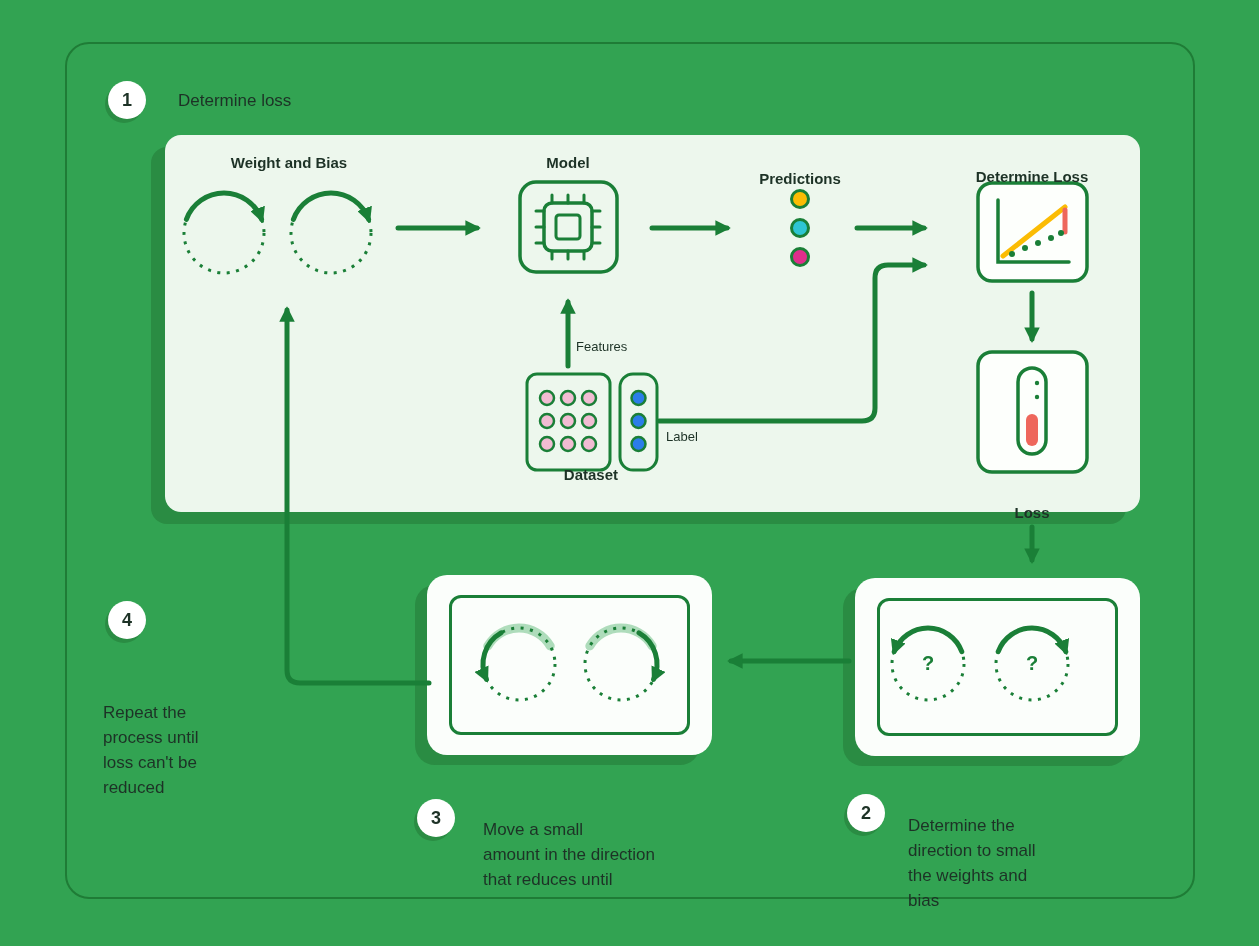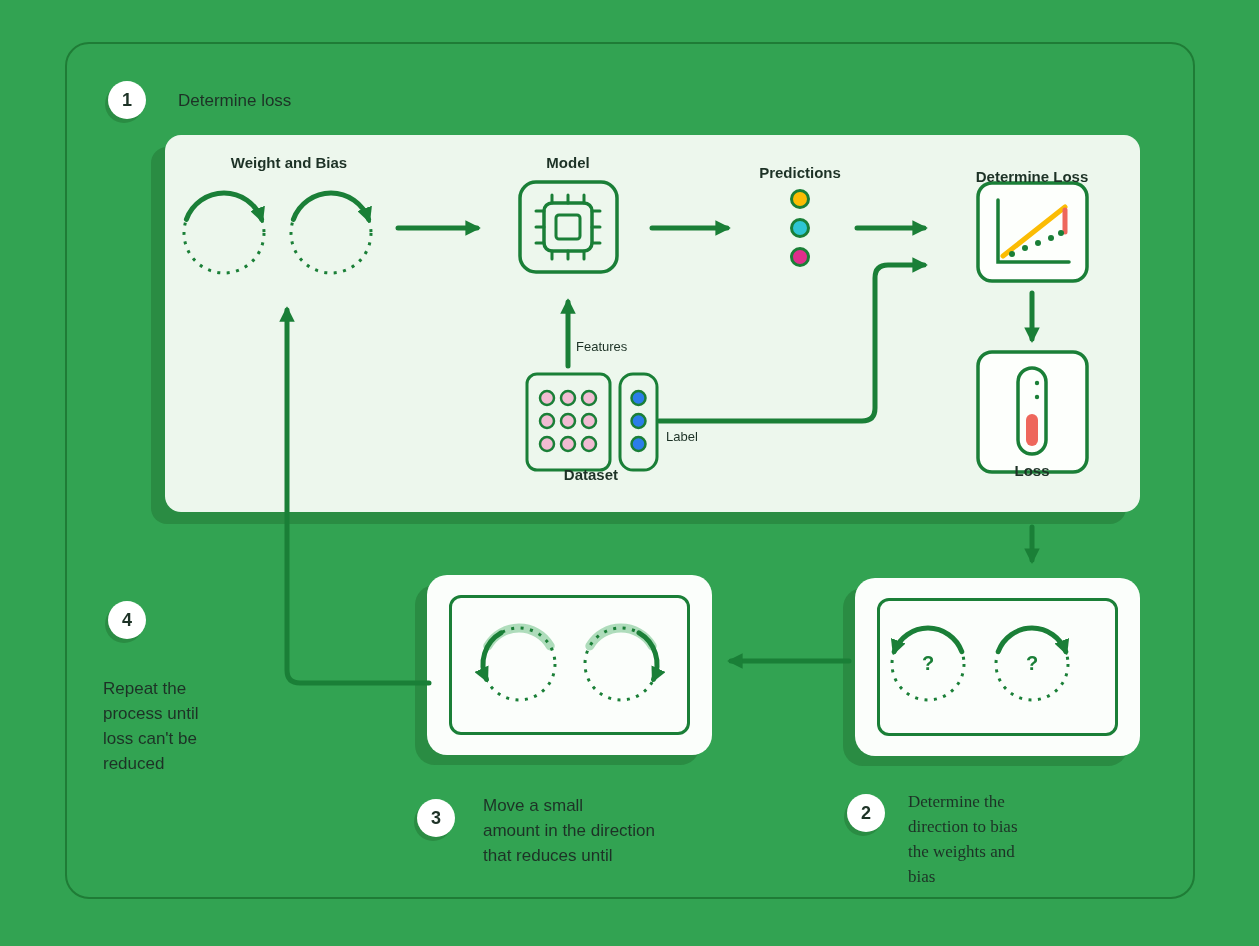--- a/index.html
+++ b/index.html
@@ -30,21 +30,21 @@
   .overlay{position:absolute;left:0;top:0;pointer-events:none;}
   .badge{
     position:absolute;width:38px;height:38px;border-radius:50%;
     background:#ffffff;color:#1d3226;font-size:18px;font-weight:600;
     display:flex;align-items:center;justify-content:center;
     box-shadow:-3px 4px 0 #2a8c43;
   }
   .panel-label{position:absolute;font-size:15px;font-weight:700;color:#1d3226;text-align:center;}
   .small-label{position:absolute;font-size:13px;color:#1d3226;}
   .step-title{position:absolute;font-size:17px;color:#1d3226;}
-  .step-text{position:absolute;font-size:17px;color:#1d3226;line-height:25px;}
+  .step-text{position:absolute;font-size:17px;color:#1d3226;line-height:25px;margin-top:24px;}
   .qmark{position:absolute;width:30px;text-align:center;font-size:20px;font-weight:700;color:#1a7f37;}
 </style>
 </head>
 <body>
 
 <div class="canvas">
 
   <div class="outer-border"></div>
 
   <div class="main-panel"></div>
@@ -178,32 +178,32 @@
     <div>loss can't be</div>
     <div>reduced</div>
   </div>
 
   <div class="step-text" style="left:483px;top:793px;">
     <div>Move a small</div>
     <div>amount in the direction</div>
     <div>that reduces until</div>
   </div>
 
-  <div class="step-text" style="left:908px;top:789px;font-family:Liberation Serif, serif;">
+  <div class="step-text" style="left:908px;top:789px;">
     <div>Determine the</div>
-    <div>direction to bias</div>
+    <div>direction to small</div>
     <div>the weights and</div>
     <div>bias</div>
   </div>
 
   <div class="panel-label" style="left:194px;top:154px;width:190px;">Weight and Bias</div>
   <div class="panel-label" style="left:518px;top:154px;width:100px;">Model</div>
-  <div class="panel-label" style="left:740px;top:164px;width:120px;">Predictions</div>
+  <div class="panel-label" style="left:740px;top:170px;width:120px;">Predictions</div>
   <div class="panel-label" style="left:962px;top:168px;width:140px;">Determine Loss</div>
-  <div class="panel-label" style="left:982px;top:462px;width:100px;">Loss</div>
+  <div class="panel-label" style="left:982px;top:504px;width:100px;">Loss</div>
   <div class="panel-label" style="left:518px;top:466px;width:100px;text-align:right;">Dataset</div>
   <div class="small-label" style="left:576px;top:339px;">Features</div>
   <div class="small-label" style="left:666px;top:429px;">Label</div>
 
   <div class="qmark" style="left:913px;top:652px;">?</div>
   <div class="qmark" style="left:1017px;top:652px;">?</div>
 
 </div>
 
 </body></html>

